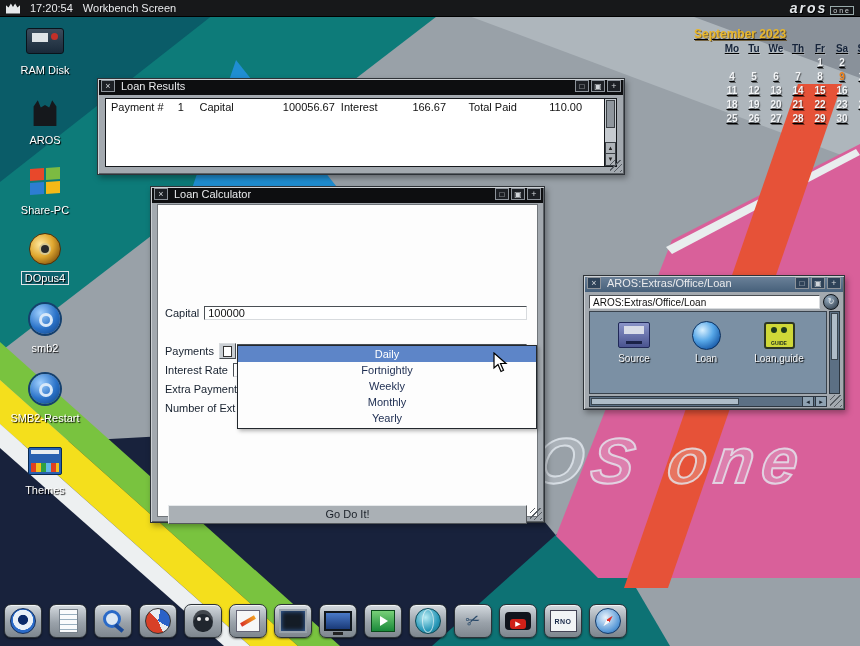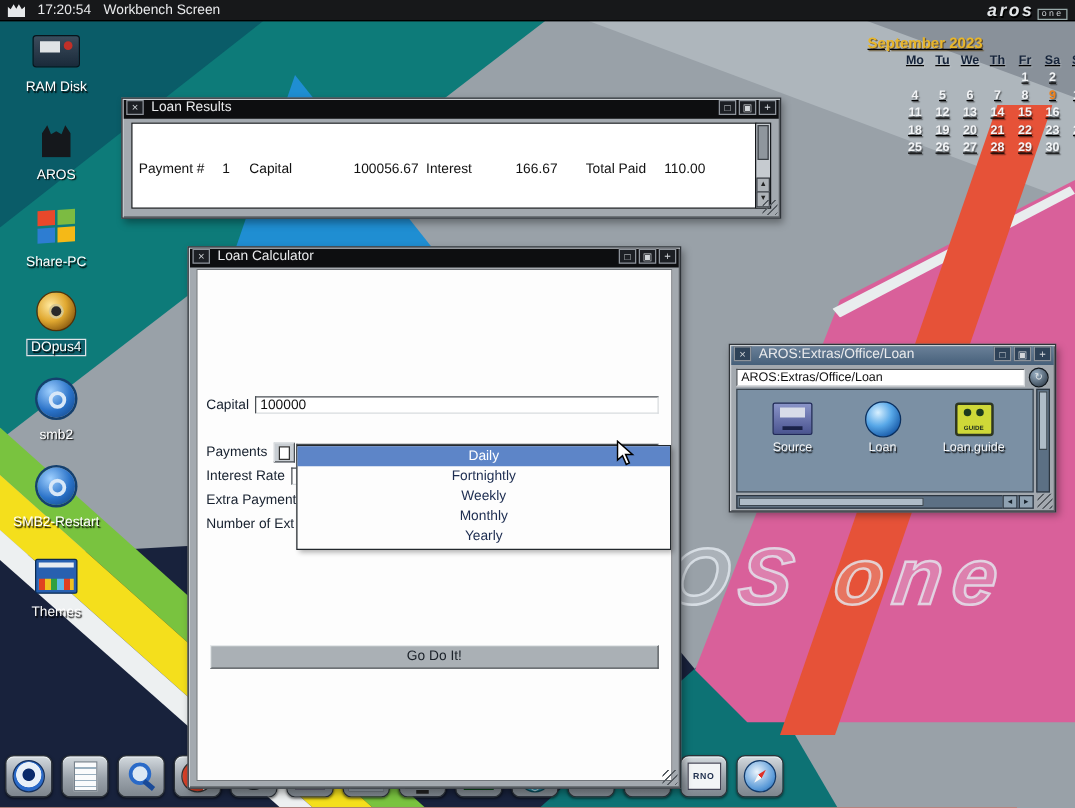--- a/index.html
+++ b/index.html
@@ -92,36 +92,36 @@
   .gad-zoom::after{content:"□";font-size:8px;}
   .gad-depth::after{content:"▣";font-size:8px;}
   .gad-plus::after{content:"+";}
   .grip{position:absolute;right:2px;bottom:2px;width:12px;height:12px;
     background:repeating-linear-gradient(135deg,transparent 0 3px,#565c62 3px 4px);}
 
   
   #win-results{left:97px;top:78px;width:528px;height:97px;z-index:10;}
   #lr-list{position:absolute;left:7px;top:19px;width:501px;height:69px;background:#fff;
     border:1px solid #15181c;box-sizing:border-box;}
-  #lr-row{display:flex;gap:6px;padding:18px 5px;font-size:11px;color:#111;white-space:nowrap;margin-top:12px;}
+  #lr-row{display:flex;gap:6px;padding:2px 5px;font-size:11px;color:#111;white-space:nowrap;}
   #lr-row .c0{width:62px;} #lr-row .c1{width:16px;} #lr-row .c2{width:46px;}
   #lr-row .c3{width:86px;text-align:right;} #lr-row .c4{width:50px;}
   #lr-row .c5{width:68px;text-align:center;} #lr-row .c6{width:58px;}
-  #lr-row .c7{width:70px;text-align:left;}
+  #lr-row .c7{width:70px;text-align:center;}
   #lr-vscroll{position:absolute;right:7px;top:19px;width:13px;height:69px;background:#c6cbd0;
     border:1px solid #15181c;box-sizing:border-box;}
   #lr-slider{position:absolute;left:1px;right:1px;top:1px;height:26px;background:#8f969d;
     border:1px solid #3a3f44;}
   .sb-btn{position:absolute;left:0;right:0;height:11px;background:#aeb3b8;border:1px solid #3a3f44;
     font-size:6px;line-height:10px;text-align:center;color:#222;}
   #lr-up{bottom:11px;} #lr-dn{bottom:0;}
   #lr-up::after{content:"▲";} #lr-dn::after{content:"▼";}
 
   
-  #win-calc{left:150px;top:197px;width:395px;height:434px;z-index:20;}
+  #win-calc{left:150px;top:186px;width:395px;height:337px;z-index:20;}
   #lc-content{position:absolute;left:6px;right:6px;top:17px;bottom:5px;background:#fdfdfd;
     border:1px solid #70757a;}
   .lc-row{position:absolute;left:7px;right:10px;height:16px;display:flex;align-items:center;
     font-size:11px;color:#16202e;}
   .lc-row .flabel{white-space:nowrap;margin-right:5px;}
   .fbox{flex:1;height:14px;background:#fff;border:1px solid #555;box-sizing:border-box;
     border-color:#4a4f54 #d8dbde #d8dbde #4a4f54;font-size:11px;line-height:12px;padding:0 3px;
     color:#111;overflow:hidden;white-space:nowrap;}
   .fbox.center{text-align:center;}
   #lc-popbtn{width:15px;height:14px;border:1px solid #555;border-color:#d8dbde #4a4f54 #4a4f54 #d8dbde;

